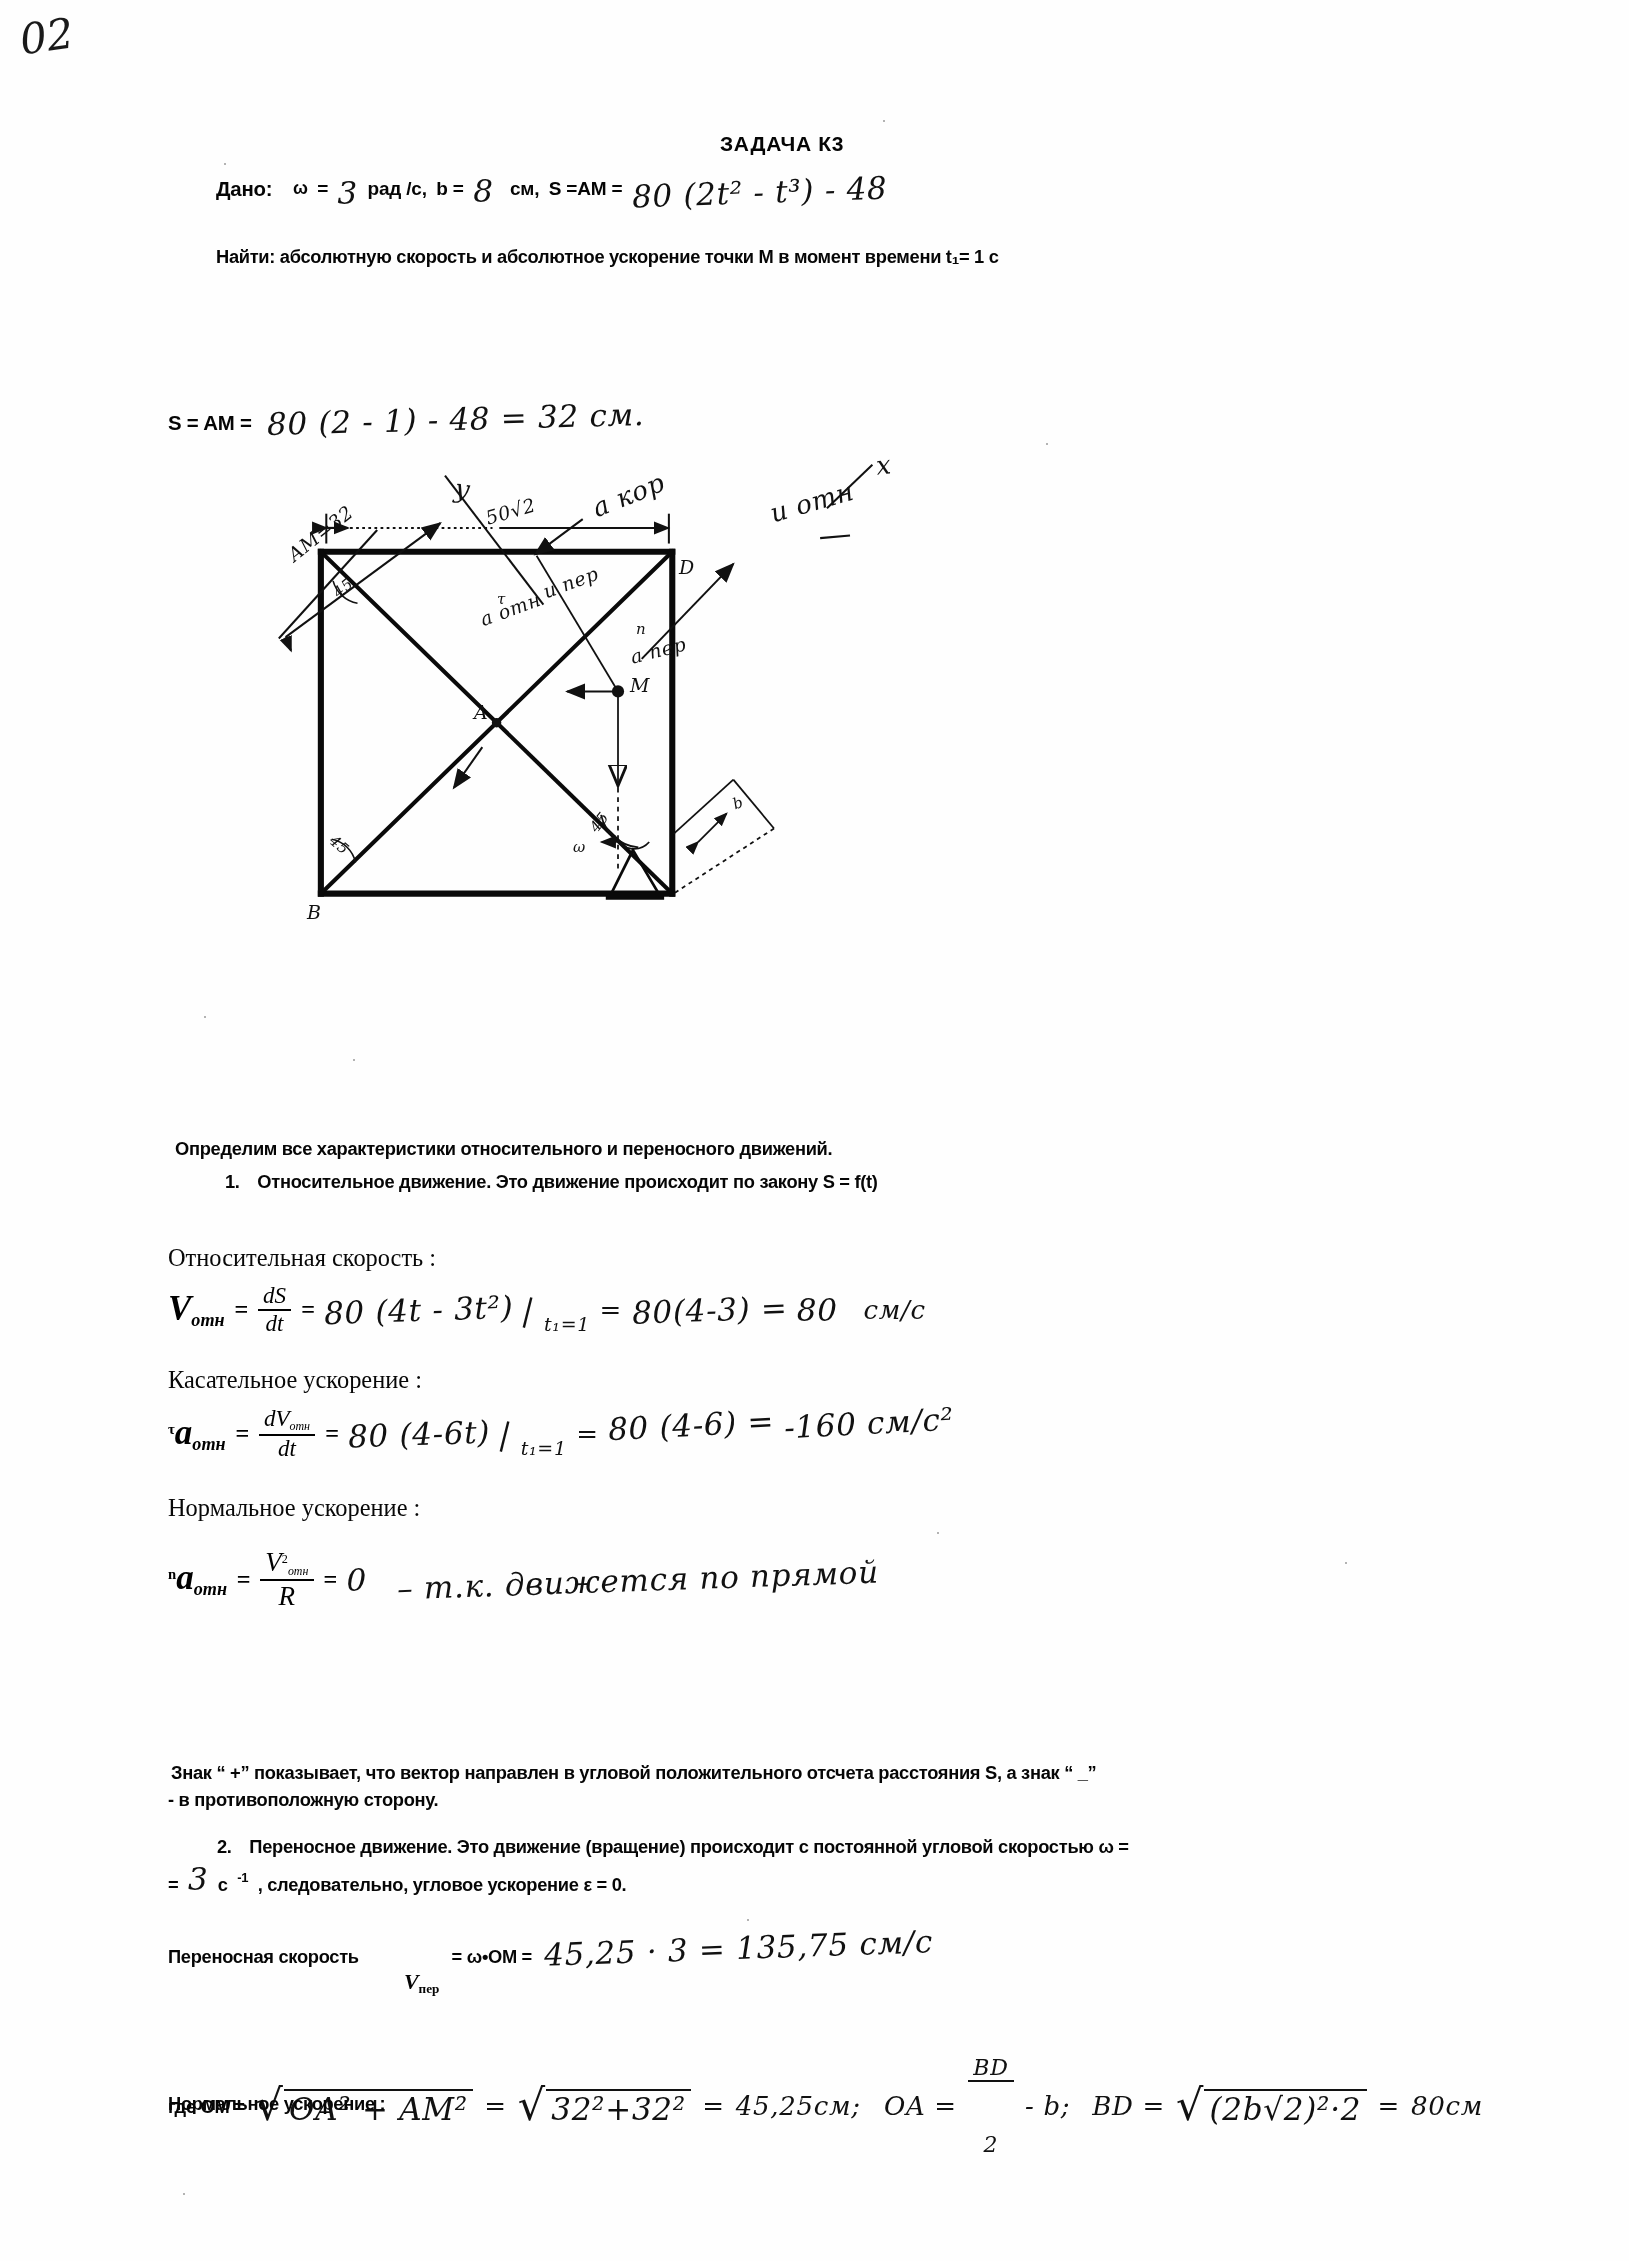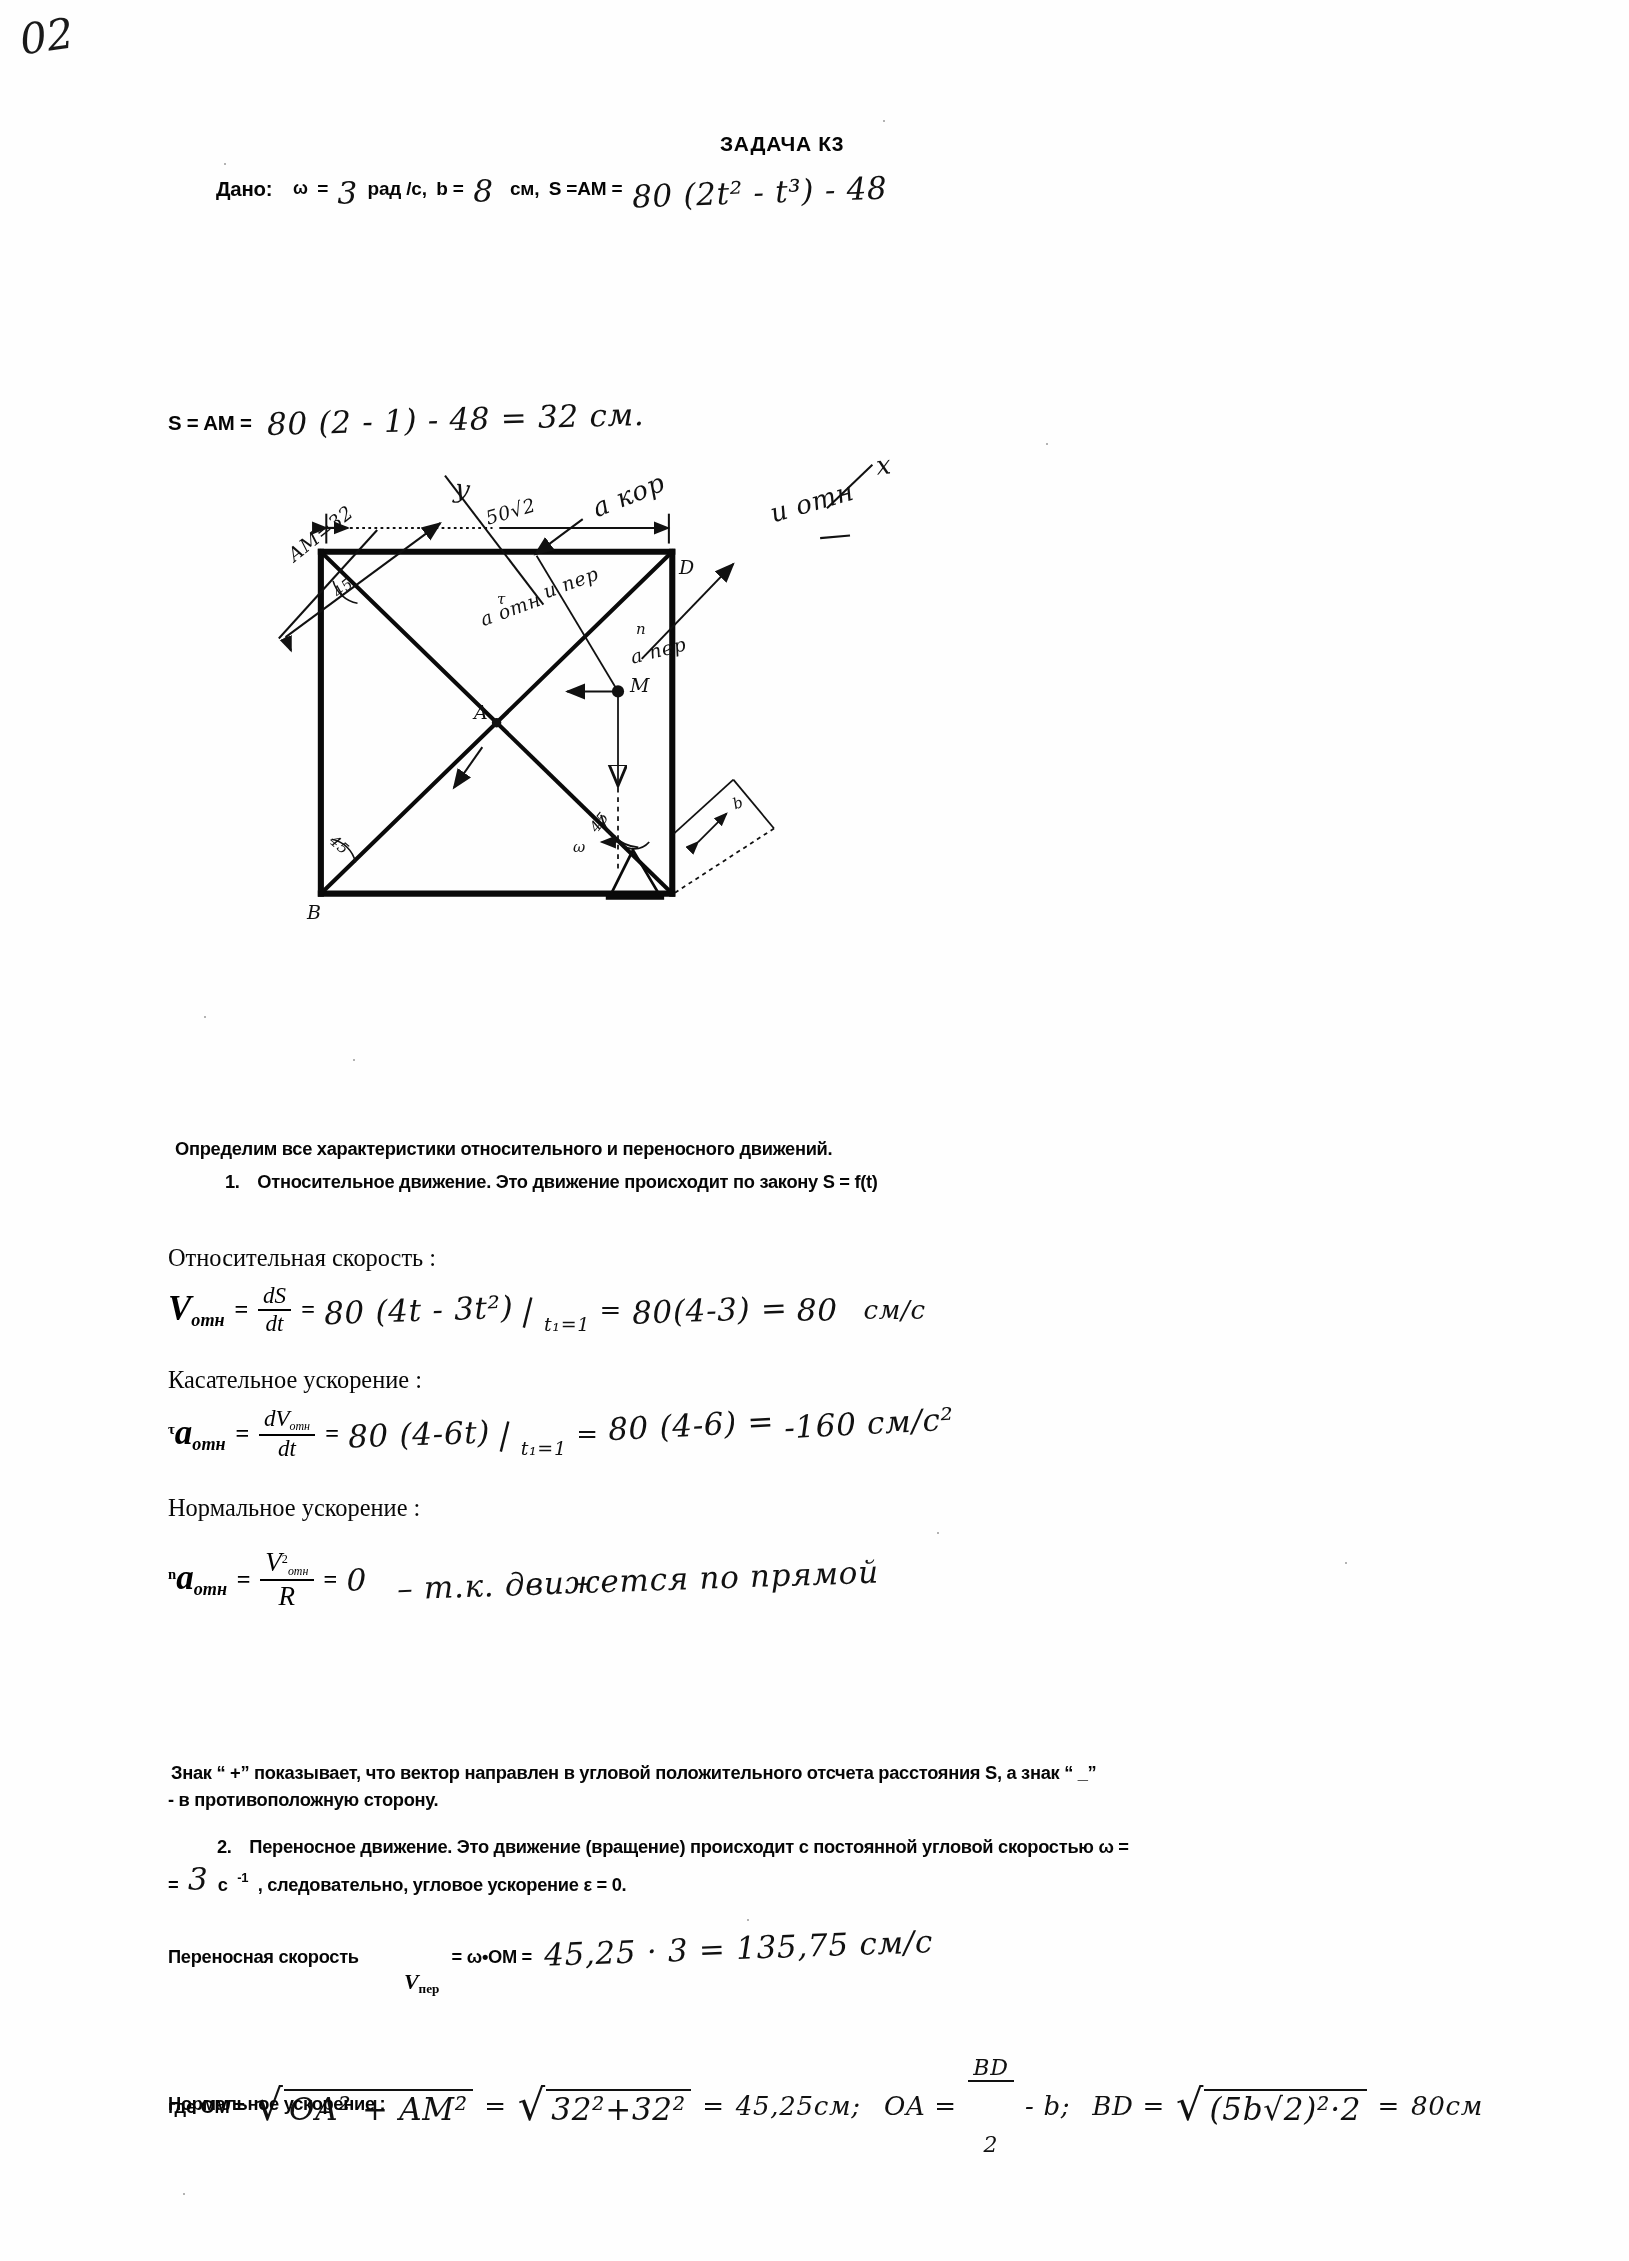--- a/index.html
+++ b/index.html
@@ -131,20 +131,21 @@
     <span class="typed" style="font-size:19px;">=</span>
     <span class="hand hand-lg" style="position:relative; top:-2.7px;">3</span>
     <span class="typed" style="font-size:19px;">рад /с,</span>
     <span class="typed" style="font-size:19px;">b =</span>
     <span class="hand hand-lg" style="position:relative; top:-5.4px;">8</span>
     <span class="typed" style="font-size:19px; margin-left:6.8px;">см,</span>
     <span class="typed" style="font-size:19px;">S =AM =</span>
     <span class="hand hand-lg" style="position:relative; top:-4.1px; transform:rotate(-2deg);">80 (2t² - t³) - 48</span>
   </div>
 
+  <div class="abs body-text" style="left:216px; top:243px;">Найти: абсолютную скорость и абсолютное ускорение точки M в момент времени t₁= 1 с</div>
 
 
   <div class="abs" style="left:168px; top:401px; display:flex; align-items:baseline; gap:15px;">
     <span class="typed" style="font-size:20.4px;">S = AM =</span>
     <span class="hand hand-lg" style="transform:rotate(-1.5deg);">80 (2 - 1) - 48 = 32 см.</span>
   </div>
 
   <div id="diagram">
     <svg width="720" height="502" viewBox="0 0 1060 740" xmlns="http://www.w3.org/2000/svg">
       <defs>
@@ -380,21 +381,21 @@
     <span class="hand hand-md" style="margin-left:12.2px;">OA =</span>
     <span class="hand" style="display:inline-block; text-align:center; font-size:22px;">
       <span style="display:block; border-bottom:2px solid #111; padding:0 4.1px;">BD</span>
       <span style="display:block;">2</span>
     </span>
     <span class="hand hand-md">- b;</span>
 
     <span class="hand hand-md" style="margin-left:11px;">BD =</span>
     <span class="hand hand-lg" style="display:inline-flex; align-items:baseline;">
       <span style="font-size:43px; line-height:0.8;">√</span>
-      <span style="border-top:2px solid #111; padding:0 5.4px; margin-top:4.1px;">(5b√2)²·2</span>
+      <span style="border-top:2px solid #111; padding:0 5.4px; margin-top:4.1px;">(2b√2)²·2</span>
     </span>
     <span class="hand hand-md">=</span>
     <span class="hand hand-md">80см</span>
   </div>
 
   <div class="abs body-text" style="left:168px; top:2090px;">Нормальное ускорение :</div>
 
   <div class="noise-dot" style="left:224px; top:163px;"></div>
   <div class="noise-dot" style="left:883px; top:120px;"></div>
   <div class="noise-dot" style="left:1046px; top:443px;"></div>

